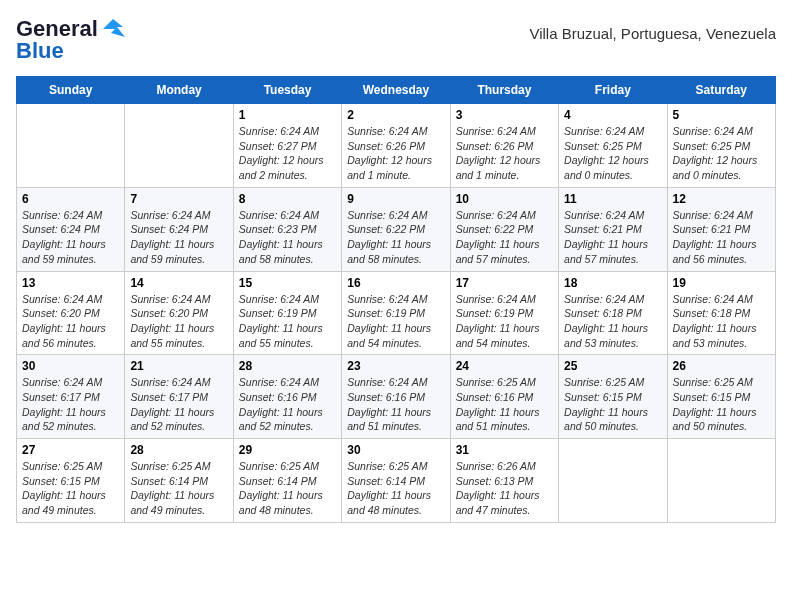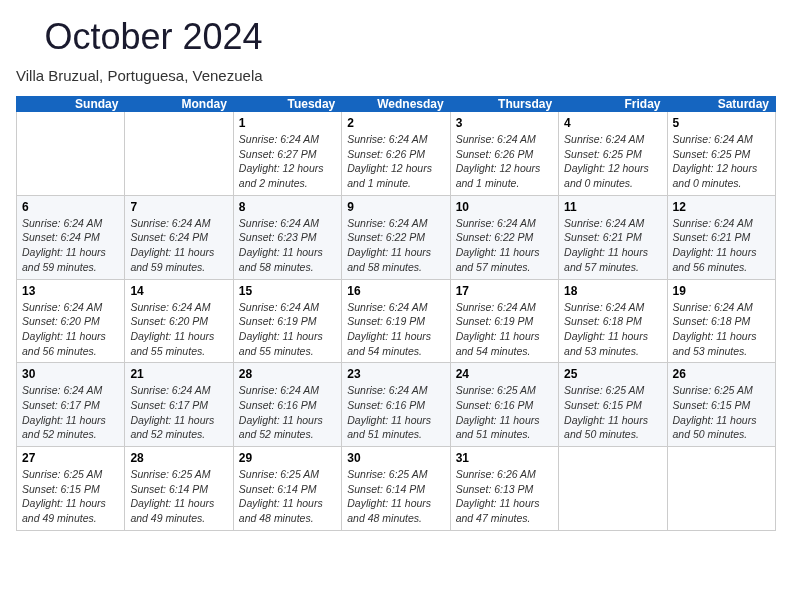--- a/index.html
+++ b/index.html
@@ -40,22 +40,22 @@
       margin-top: 9px;
     }
     .calendar-table {
       width: 100%;
       border-collapse: collapse;
       font-size: 11px;
     }
     .calendar-table th {
       background-color: #1565c0;
       color: #fff;
-      text-align: right;
-      padding: 0 6px;
+      text-align: center;
+      padding: 6px 6px;
       font-size: 12px;
       font-weight: bold;
       border: 1px solid #1565c0;
     }
     .calendar-table td {
       border: 1px solid #ccc;
       vertical-align: top;
       padding: 4px 5px;
       min-height: 70px;
       height: 80px;
@@ -81,22 +81,30 @@
       background: #fff !important;
     }
     .calendar-table tr:nth-child(even) .empty-cell {
       background: #f5f7fa !important;
     }
   </style>
 </head>
 <body>
 
 <div class="header-area">
+  <div class="logo">
+    <div class="logo-row">
+      <span style="font-size:22px;font-weight:bold;color:#1a1a2e;">General</span>
+      <svg width="22" height="20" viewBox="0 0 22 20" style="margin-left:3px;">
+        <polygon points="0,10 10,0 20,8 14,8 22,18 8,14 12,10" fill="#2196f3"></polygon>
+      </svg>
+    </div>
+    <span style="font-size:22px;font-weight:bold;color:#1565c0;margin-top:-4px;">Blue</span>
+  </div>
   <div class="title-area">
-    <div class="month-title">October 2024</div>
     <div class="location-title">Villa Bruzual, Portuguesa, Venezuela</div>
   </div>
 </div>
 
 <table class="calendar-table">
   <thead>
     <tr>
     <th>Sunday</th>
         <th>Monday</th>
         <th>Tuesday</th>

